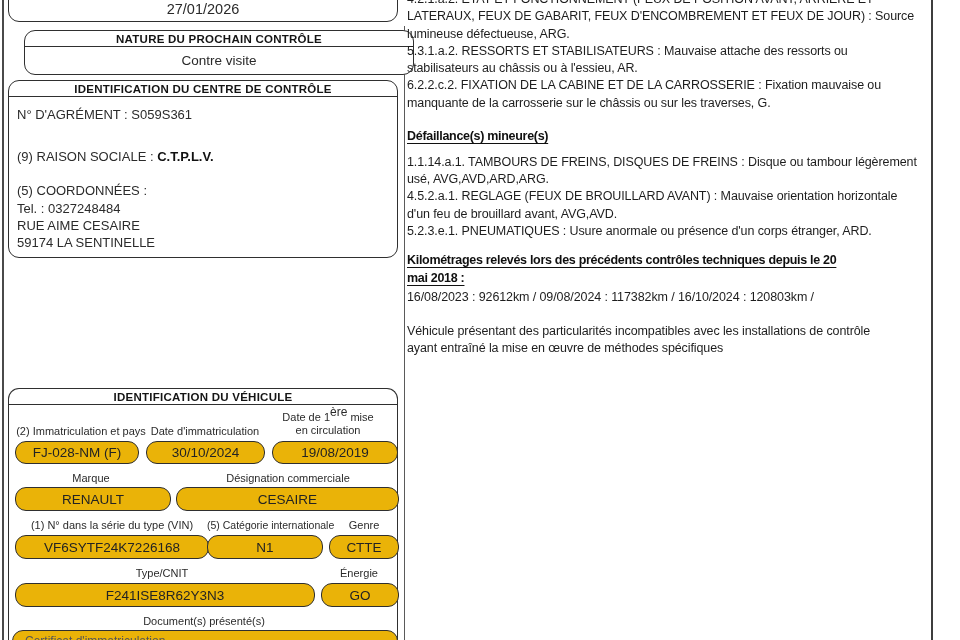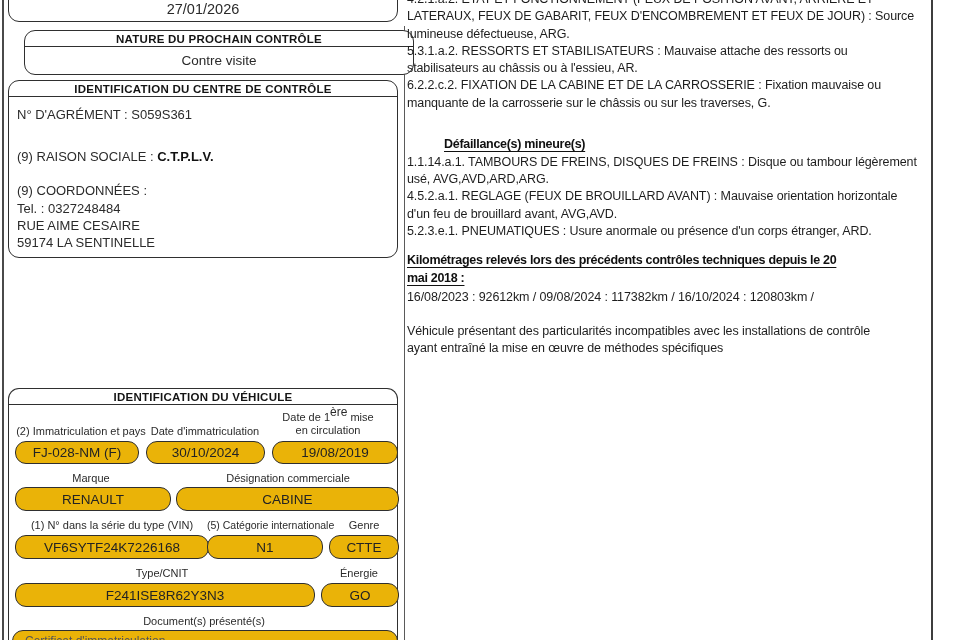--- a/index.html
+++ b/index.html
@@ -45,21 +45,21 @@
   <div class="box" style="left:8px;top:80px;width:390px;height:178px;">
     <div class="sec-header">IDENTIFICATION DU CENTRE DE CONTRÔLE</div>
     <div class="tline" style="top:26px;">
       <span>N° D'AGRÉMENT :</span>
       <span>S059S361</span>
     </div>
     <div class="tline" style="top:68px;">
       <span>(9) RAISON SOCIALE :</span>
       <span class="b">C.T.P.L.V.</span>
     </div>
-    <div class="tline" style="top:102px;">(9) COORDONNÉES :</div>
+    <div class="tline" style="top:102px;">(5) COORDONNÉES :</div>
     <div class="tline" style="top:120px;">Tel. : 0327248484</div>
     <div class="tline" style="top:137px;">RUE AIME CESAIRE</div>
     <div class="tline" style="top:154px;">59174 LA SENTINELLE</div>
   </div>
 
 
   <div class="box" style="left:8px;top:388px;width:390px;height:260px;border-bottom:none;border-radius:11px 11px 0 0;">
     <div class="sec-header">IDENTIFICATION DU VÉHICULE</div>
 
     <div class="flabel" style="left:2px;top:36px;width:140px;">(2) Immatriculation et pays</div>
@@ -69,21 +69,21 @@
       <span style="display:block;">en circulation</span>
     </div>
 
     <div class="pill" style="left:6px;top:52px;width:124px;height:23px;">FJ-028-NM (F)</div>
     <div class="pill" style="left:137px;top:52px;width:119px;height:23px;">30/10/2024</div>
     <div class="pill" style="left:263px;top:52px;width:126px;height:23px;">19/08/2019</div>
 
     <div class="flabel" style="left:0;top:83px;width:164px;">Marque</div>
     <div class="flabel" style="left:168px;top:83px;width:222px;">Désignation commerciale</div>
     <div class="pill" style="left:6px;top:98px;width:156px;height:24px;">RENAULT</div>
-    <div class="pill" style="left:167px;top:98px;width:223px;height:24px;">CABINE</div>
+    <div class="pill" style="left:167px;top:98px;width:223px;height:24px;">CESAIRE</div>
 
     <div class="flabel" style="left:4px;top:130px;width:198px;">(1) N° dans la série du type (VIN)</div>
     <div class="flabel" style="left:198px;top:130px;width:124px;font-size:10.5px;">(5) Catégorie internationale</div>
     <div class="flabel" style="left:322px;top:130px;width:66px;">Genre</div>
     <div class="pill" style="left:6px;top:146px;width:194px;height:24px;">VF6SYTF24K7226168</div>
     <div class="pill" style="left:198px;top:146px;width:116px;height:24px;">N1</div>
     <div class="pill" style="left:320px;top:146px;width:70px;height:24px;">CTTE</div>
 
     <div class="flabel" style="left:0;top:178px;width:306px;">Type/CNIT</div>
     <div class="flabel" style="left:310px;top:178px;width:80px;">Énergie</div>
@@ -94,21 +94,21 @@
     <div class="pill docpill" style="left:3px;top:241px;width:386px;height:30px;">Certificat d'immatriculation</div>
   </div>
 
   <div class="para" style="top:-9px;">4.2.1.a.2. ÉTAT ET FONCTIONNEMENT (FEUX DE POSITION AVANT, ARRIÈRE ET
 LATERAUX, FEUX DE GABARIT, FEUX D'ENCOMBREMENT ET FEUX DE JOUR) : Source
 lumineuse défectueuse, ARG.
 5.3.1.a.2. RESSORTS ET STABILISATEURS : Mauvaise attache des ressorts ou
 stabilisateurs au châssis ou à l'essieu, AR.
 6.2.2.c.2. FIXATION DE LA CABINE ET DE LA CARROSSERIE : Fixation mauvaise ou
 manquante de la carrosserie sur le châssis ou sur les traverses, G.</div>
-  <div class="para b-u" style="top:136px;margin-left:37px;">Défaillance(s) mineure(s)</div>
+  <div class="para b-u" style="top:128px;">Défaillance(s) mineure(s)</div>
   <div class="para" style="top:154px;line-height:17.2px;">1.1.14.a.1. TAMBOURS DE FREINS, DISQUES DE FREINS : Disque ou tambour légèrement
 usé, AVG,AVD,ARD,ARG.
 4.5.2.a.1. REGLAGE (FEUX DE BROUILLARD AVANT) : Mauvaise orientation horizontale
 d'un feu de brouillard avant, AVG,AVD.
 5.2.3.e.1. PNEUMATIQUES : Usure anormale ou présence d'un corps étranger, ARD.</div>
   <div class="para b-u" style="top:252px;line-height:17.6px;">Kilométrages relevés lors des précédents contrôles techniques depuis le 20
 mai 2018 :</div>
   <div class="para" style="top:289px;">16/08/2023 : 92612km / 09/08/2024 : 117382km / 16/10/2024 : 120803km /</div>
   <div class="para" style="top:323px;line-height:16.5px;">Véhicule présentant des particularités incompatibles avec les installations de contrôle
 ayant entraîné la mise en œuvre de méthodes spécifiques</div>

